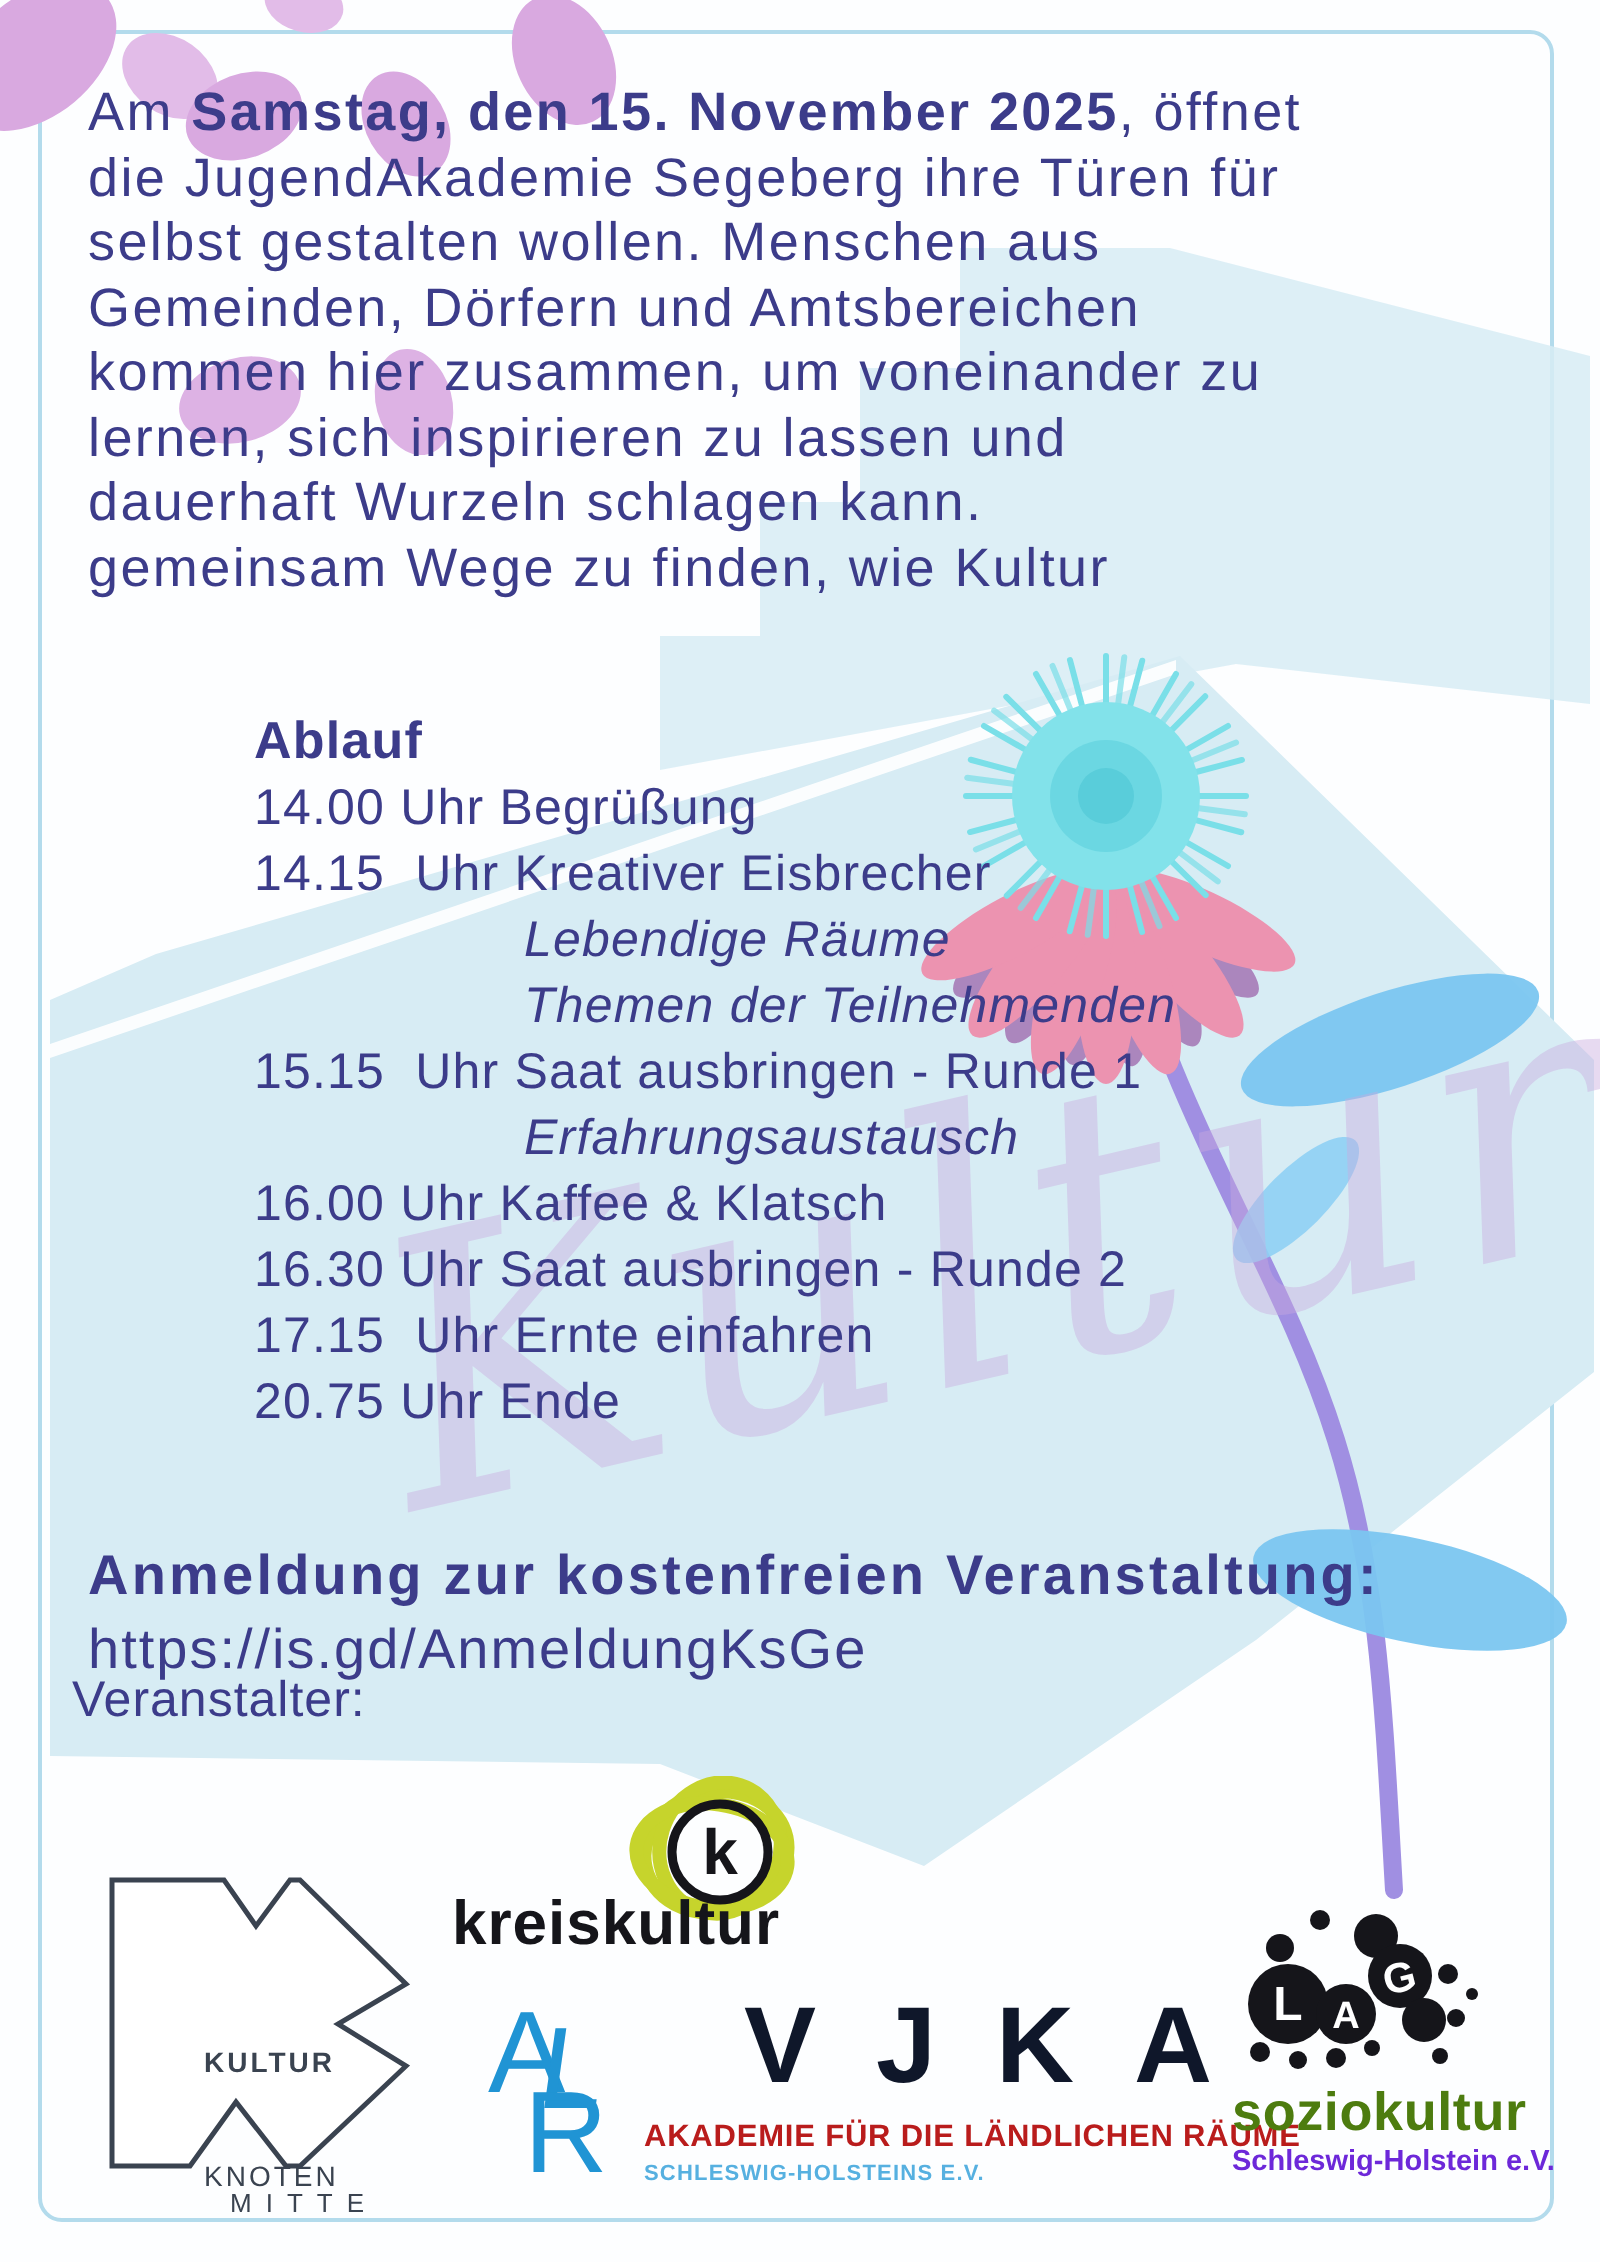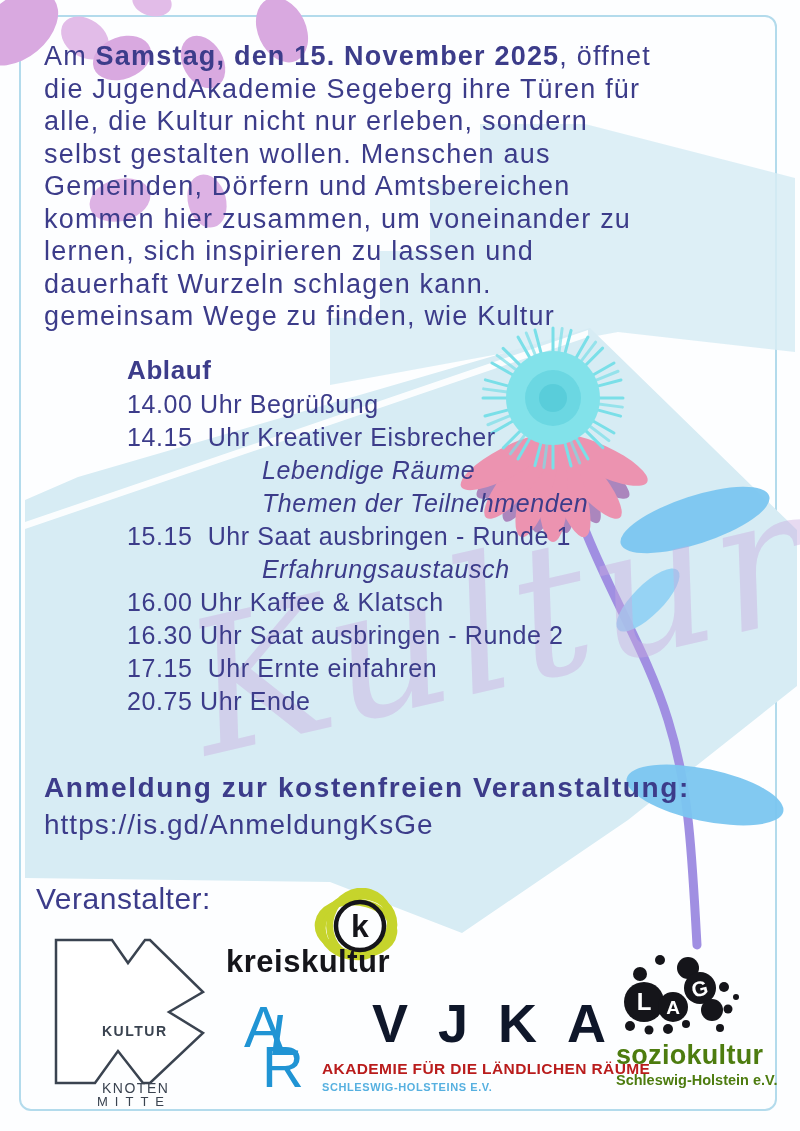--- a/index.html
+++ b/index.html
@@ -21,42 +21,42 @@
   
   #schedule{left:127px;top:352px;z-index:3;font-size:25px;letter-spacing:.6px;}
   #schedule .heading{font-weight:bold;font-size:26px;line-height:36px;}
   #schedule .srow{line-height:33px;white-space:pre;}
   #schedule .sub{font-style:italic;padding-left:135px;}
   
   #registration{left:44px;top:770px;z-index:3;}
   #registration .rheading{font-weight:bold;font-size:28px;letter-spacing:1.6px;line-height:36px;white-space:pre;}
   #registration .rurl{font-size:28px;letter-spacing:1px;line-height:38px;white-space:pre;}
   
-  #veranstalter{left:36px;top:882px;z-index:3;font-size:30px;letter-spacing:.5px;}
+  #veranstalter{left:36px;top:836px;z-index:3;font-size:25px;letter-spacing:.5px;}
   #kkp-svg{left:48px;top:930px;z-index:3;}
   #kkp-text{left:102px;top:984px;z-index:4;color:#3a4350;font-size:14px;line-height:19px;
             letter-spacing:1.5px;white-space:pre;}
   #kkp-text .l1{font-weight:bold;}
-  #kkp-mitte{left:97px;top:1094px;z-index:4;color:#3a4350;font-size:13px;letter-spacing:7px;white-space:pre;}
+  #kkp-mitte{left:115px;top:1094px;z-index:4;color:#3a4350;font-size:13px;letter-spacing:7px;white-space:pre;}
   #kreiskultur{left:226px;top:888px;z-index:3;width:180px;height:95px;}
   #kk-name{left:0px;top:56px;position:absolute;font-weight:bold;font-size:31px;color:#15151a;
            letter-spacing:.5px;white-space:pre;}
   #kk-mark{left:88px;top:0px;position:absolute;}
   #alr-logo{left:244px;top:998px;z-index:3;width:90px;height:110px;color:#2094d4;}
   #alr-logo .al{position:absolute;font-size:58px;line-height:58px;font-weight:400;}
   #alr-a{left:0;top:0;}
   #alr-l{left:26px;top:8px;transform:skewX(-8deg);}
   #alr-r{left:18px;top:40px;}
   #vjka-block{left:322px;top:992px;z-index:3;}
   #vjka-name{font-size:54px;font-weight:bold;color:#0f172a;letter-spacing:30px;white-space:pre;margin-left:50px;}
   #vjka-line1{margin-top:6px;font-size:15.5px;font-weight:bold;color:#b91c1c;letter-spacing:.4px;white-space:pre;}
   #vjka-line2{margin-top:3px;font-size:11px;font-weight:bold;color:#56b0e0;letter-spacing:.6px;white-space:pre;}
   #lag-block{left:616px;top:950px;z-index:3;width:170px;}
   #lag-name{margin-top:-6px;font-size:27px;font-weight:bold;color:#4d7c0f;letter-spacing:.3px;white-space:pre;}
-  #lag-region{margin-top:1px;font-size:14.5px;font-weight:bold;color:#4d7c0f;white-space:pre;}
+  #lag-region{margin-top:1px;font-size:14.5px;font-weight:bold;color:#6d28d9;white-space:pre;}
 </style>
 </head>
 <body>
 
 <div class="abs" id="frame"></div>
 
 <svg class="abs" id="bg" viewBox="0 0 800 1131">
 
   <polygon fill="#d7ecf4" opacity="0.85" points="330,385 330,318 380,318 380,251 430,251 430,184 480,184 480,124 585,124 795,178 795,352 618,332"></polygon>
 
@@ -124,21 +124,20 @@
   </g>
 </svg>
 
 <div class="abs" id="watermark">Kultur</div>
 
 <div class="abs" id="intro">
   <div class="iline"><span>Am </span><b>Samstag, den 15. November 2025</b><span>, öffnet</span></div>
   <div>
 
   <div class="iline">die JugendAkademie Segeberg ihre Türen für</div>
-      <div class="iline">alle, die Kultur nicht nur erleben, sondern</div>
       <div class="iline">selbst gestalten wollen. Menschen aus</div>
       <div class="iline">Gemeinden, Dörfern und Amtsbereichen</div>
       <div class="iline">kommen hier zusammen, um voneinander zu</div>
       <div class="iline">lernen, sich inspirieren zu lassen und</div>
       <div class="iline">dauerhaft Wurzeln schlagen kann.</div>
       <div class="iline">gemeinsam Wege zu finden, wie Kultur</div>
     </div>
 </div>
 
 <div class="abs" id="schedule">

